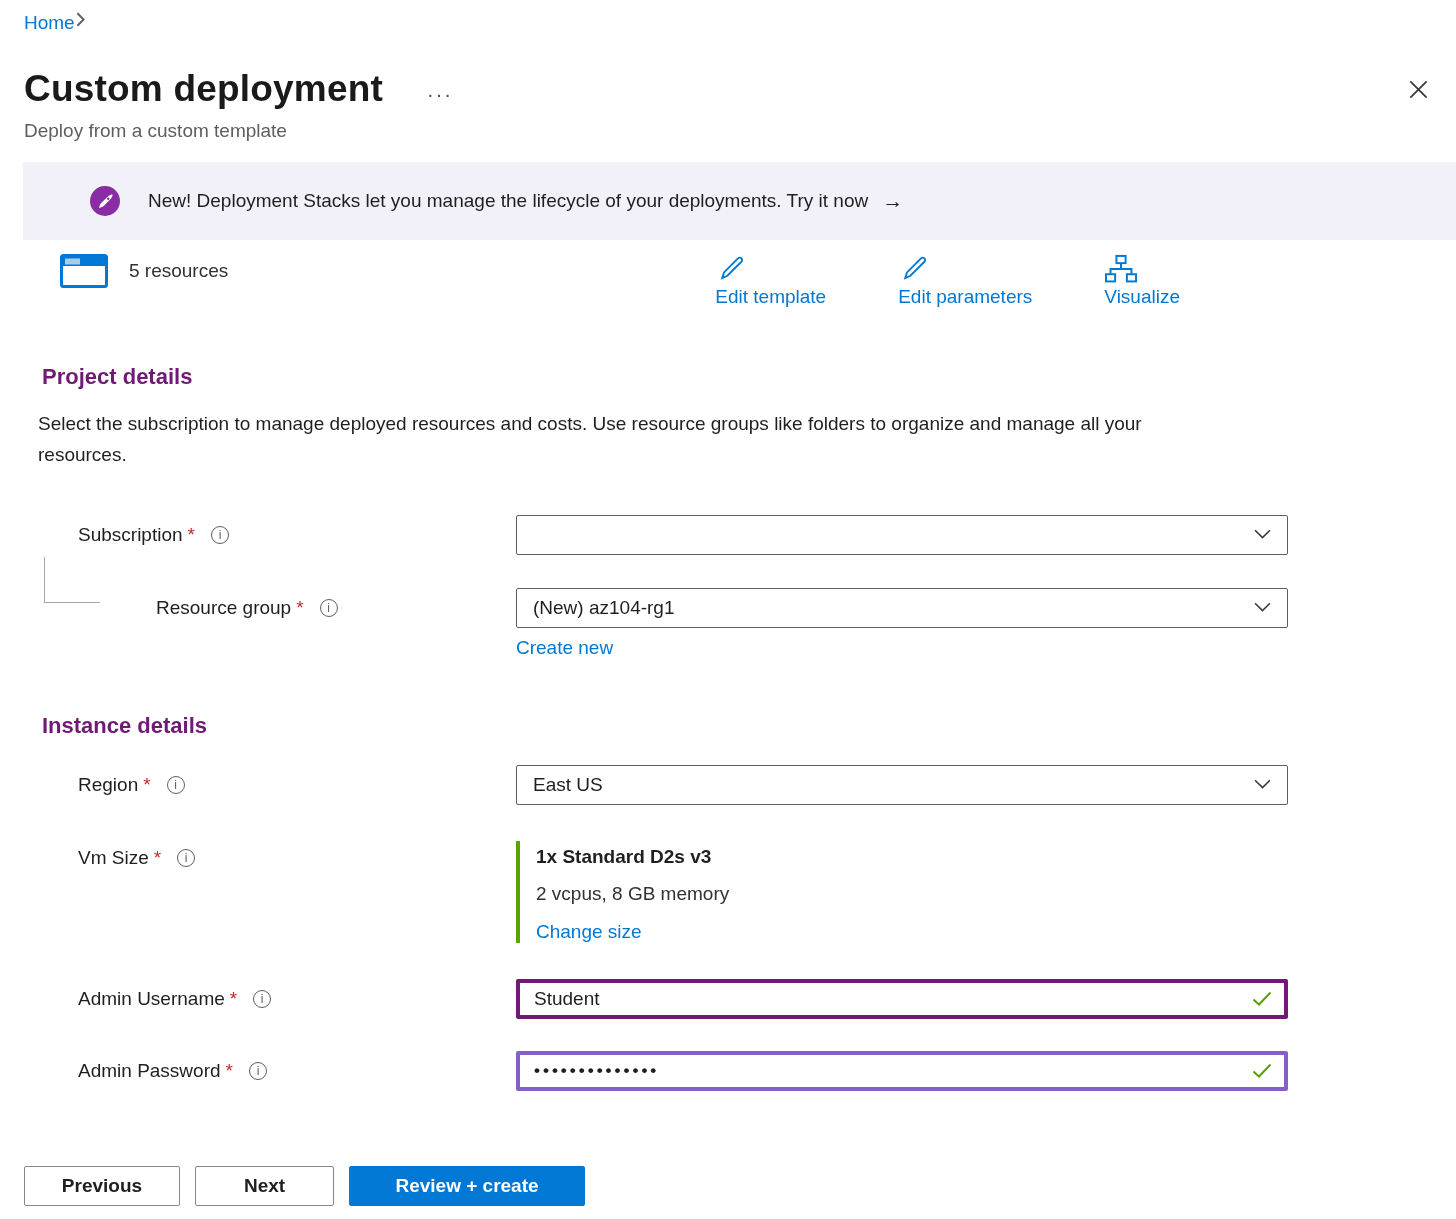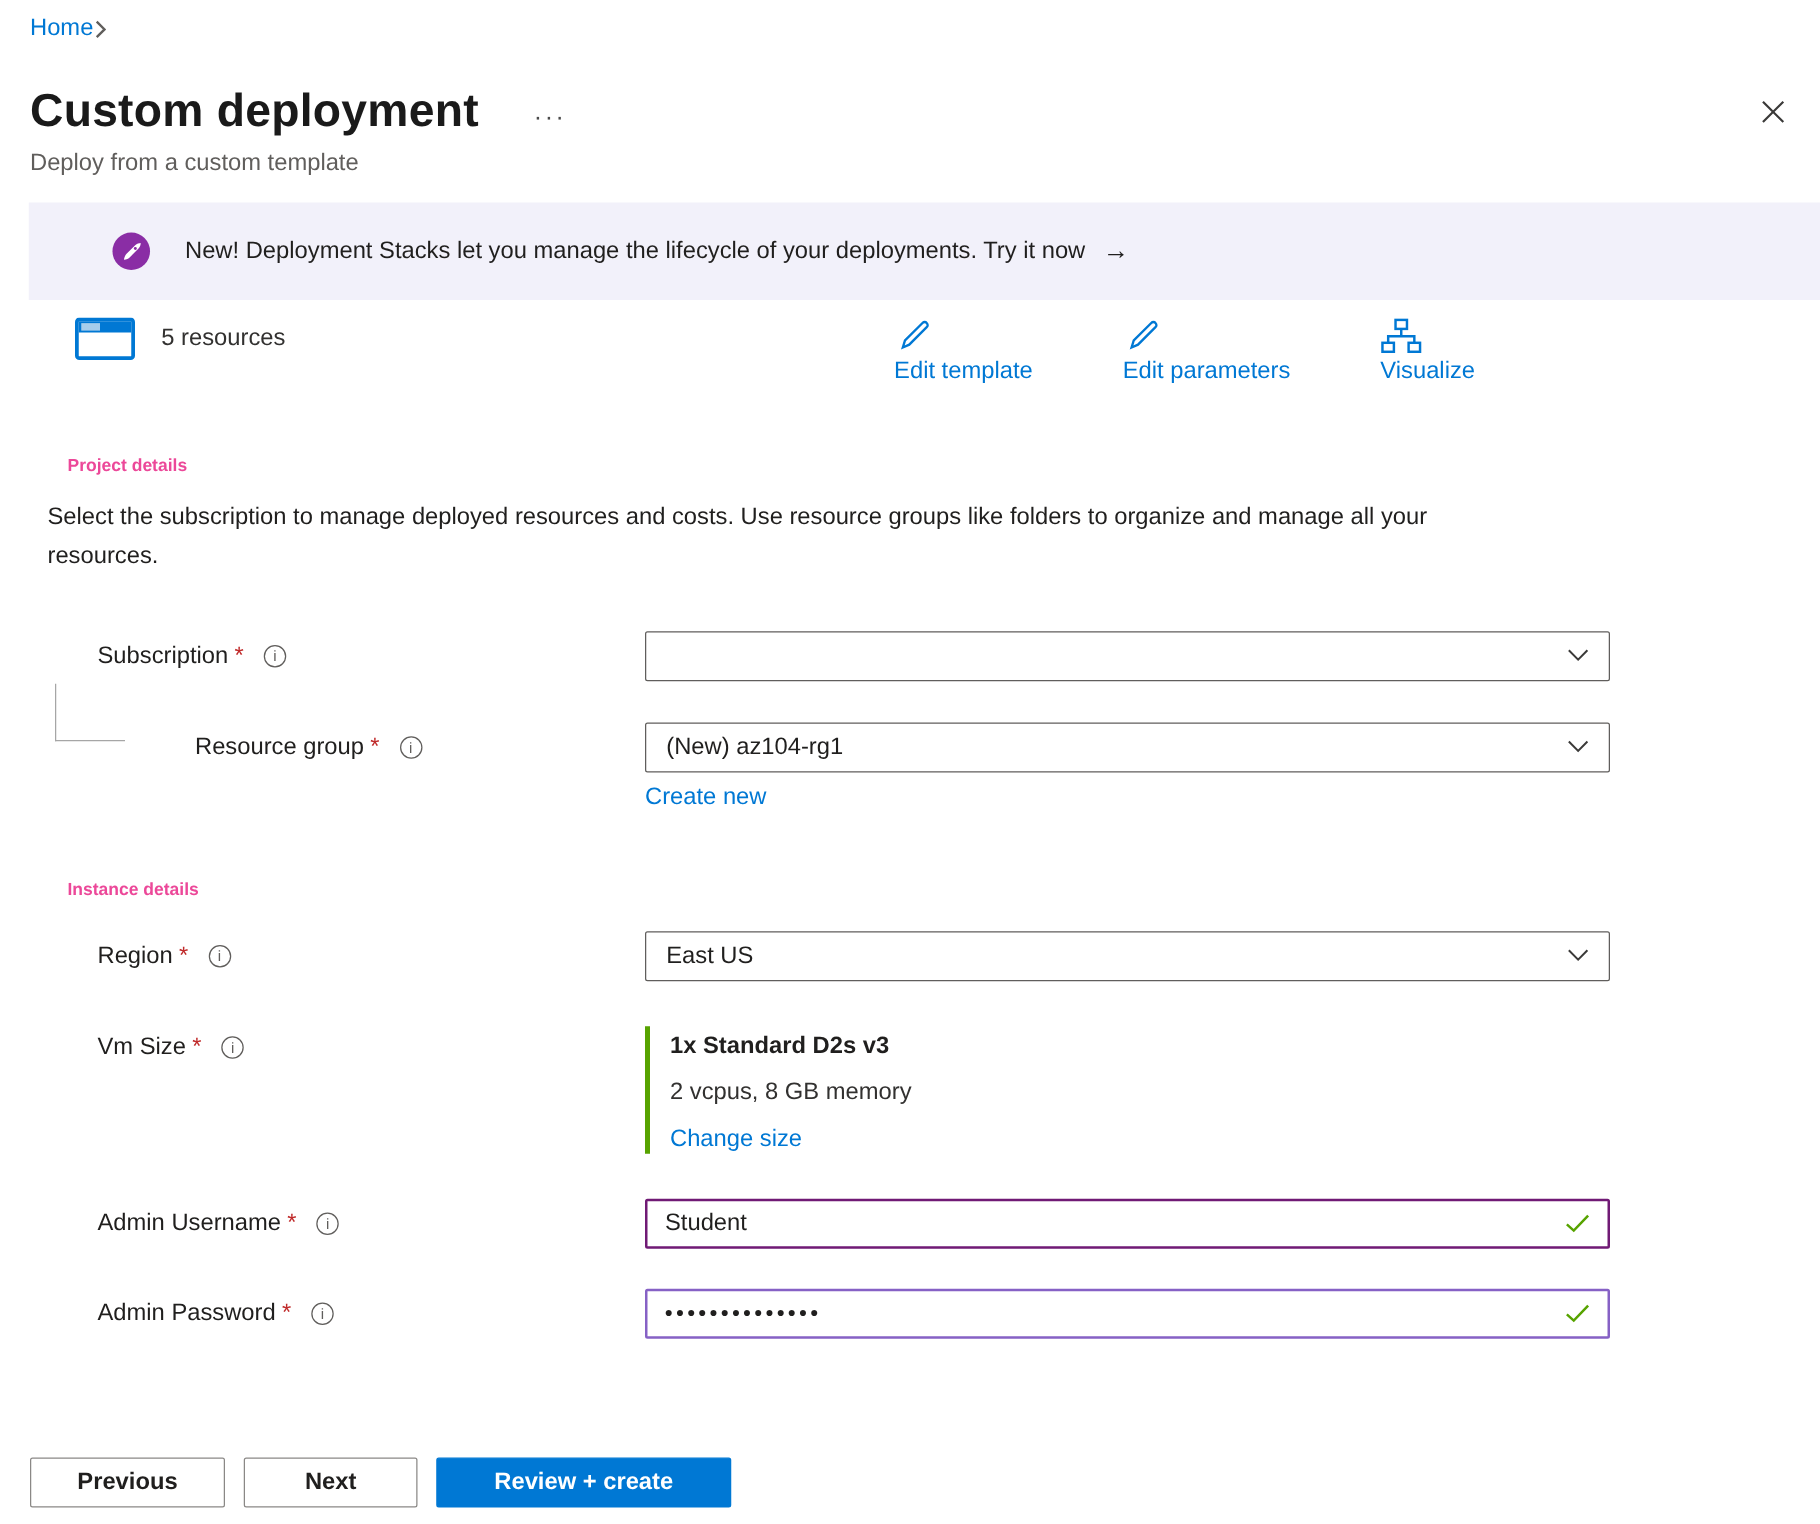--- a/index.html
+++ b/index.html
@@ -1,21 +1,21 @@
 <!DOCTYPE html>
 <html><head>
 <meta charset="utf-8">
 <style>
   * { box-sizing: border-box; }
   html, body { margin: 0; padding: 0; background: #ffffff; }
   body { font-family: "Liberation Sans", sans-serif; color: #201f1e; }
   .page { width: 1456px; height: 1219px; position: relative; overflow: hidden; padding: 10px 24px 0; background: #fff; }
 
   
-  .breadcrumb { display: flex; align-items: center; gap: 0; padding-top: 2px; }
+  .breadcrumb { display: flex; align-items: flex-start; gap: 0; padding-top: 2px; }
   .breadcrumb a { color: #0078d4; font-size: 19px; text-decoration: none; cursor: pointer; }
 
   
   .title-row { display: flex; align-items: center; margin-top: 34px; }
   .page-title { font-size: 37px; font-weight: 700; color: #1a1a1a; margin: 0; letter-spacing: 0.2px; }
   .more-dots { margin-left: 44px; font-size: 20px; color: #4a4a4a; letter-spacing: 2px; cursor: pointer; user-select: none; margin-top: 10px; }
   .close-btn { margin-left: auto; cursor: pointer; padding: 4px; line-height: 0; }
   .subtitle { margin-top: 10px; font-size: 19px; color: #605e5c; }
 
   
@@ -27,33 +27,33 @@
   
   .template-bar { display: flex; align-items: flex-start; margin-top: 14px; }
   .resources-group { display: flex; align-items: center; gap: 21px; margin-left: 36px; }
   .resources-label { font-size: 19px; color: #323130; }
   .template-actions { display: flex; gap: 72px; margin-left: auto; margin-right: 252px; }
   .action-col { display: flex; flex-direction: column; align-items: flex-start; gap: 2px; cursor: pointer; }
   .action-label { color: #0078d4; font-size: 19px; }
 
   
   .section { margin-left: 14px; }
-  .section-heading { font-size: 14px; font-weight: 700; color: #ec4899; margin: 16px; }
+  .section-heading { font-size: 22px; font-weight: 700; color: #701a75; margin: 4px; }
   .project-heading { margin-top: 56px; }
   .section-desc { margin-top: 18px; font-size: 19px; line-height: 1.65; color: #201f1e; max-width: 1160px; }
 
   
   .form-area { position: relative; }
   .form-row { display: flex; align-items: center; }
   .form-label-cell { width: 438px; flex: 0 0 438px; display: flex; align-items: center; font-size: 19px; color: #201f1e; margin-left: 40px; }
   .req { color: #c02b2b; margin-left: 5px; font-size: 19px; }
   .info-icon { width: 18px; height: 18px; border: 1px solid #605e5c; border-radius: 50%; color: #605e5c; font-size: 12px; display: inline-flex; align-items: center; justify-content: center; margin-left: 16px; cursor: default; font-style: normal; flex: 0 0 auto; }
   .control-cell { width: 772px; flex: 0 0 772px; }
   .dropdown { height: 40px; border: 1px solid #605e5c; border-radius: 2px; background: #fff; display: flex; align-items: center; justify-content: space-between; padding: 0 16px; font-size: 19px; cursor: pointer; color: #201f1e; }
-  .text-input { width: 100%; height: 40px; border: 2px solid #701a75; border-radius: 2px; padding: 0 46px 0 14px; font-size: 19px; font-family: "Liberation Sans", sans-serif; color: #201f1e; outline: none; }
+  .text-input { width: 100%; height: 40px; border: 4px solid #701a75; border-radius: 2px; padding: 0 46px 0 14px; font-size: 19px; font-family: "Liberation Sans", sans-serif; color: #201f1e; outline: none; }
   .input-wrap { position: relative; width: 100%; }
   .input-check { position: absolute; right: 16px; top: 50%; transform: translateY(-50%); line-height: 0; }
   .password-input { border-color: #8661c5; letter-spacing: 3px; font-size: 17px; font-weight: 700; }
   .link { color: #0078d4; font-size: 19px; text-decoration: none; cursor: pointer; display: inline-block; }
 
   .row-subscription { margin-top: 44px; }
   .row-resource-group { margin-top: 33px; }
   .rg-indent { padding-left: 78px; }
   .tree-connector { position: absolute; left: 6px; top: 42px; width: 56px; height: 46px; border-left: 1px solid #a6a6a6; border-bottom: 1px solid #a6a6a6; }
   .row-create-new { margin-top: 9px; }

